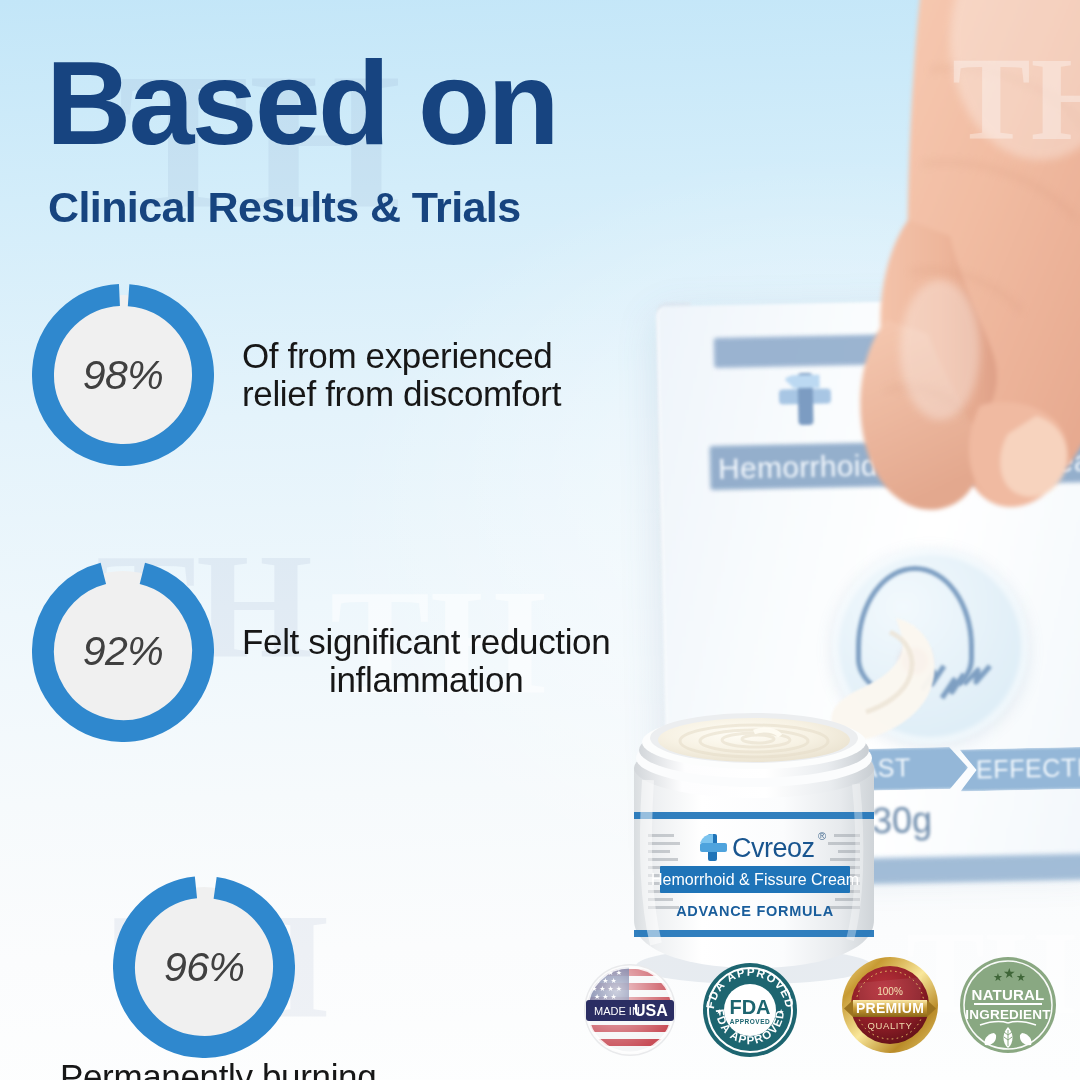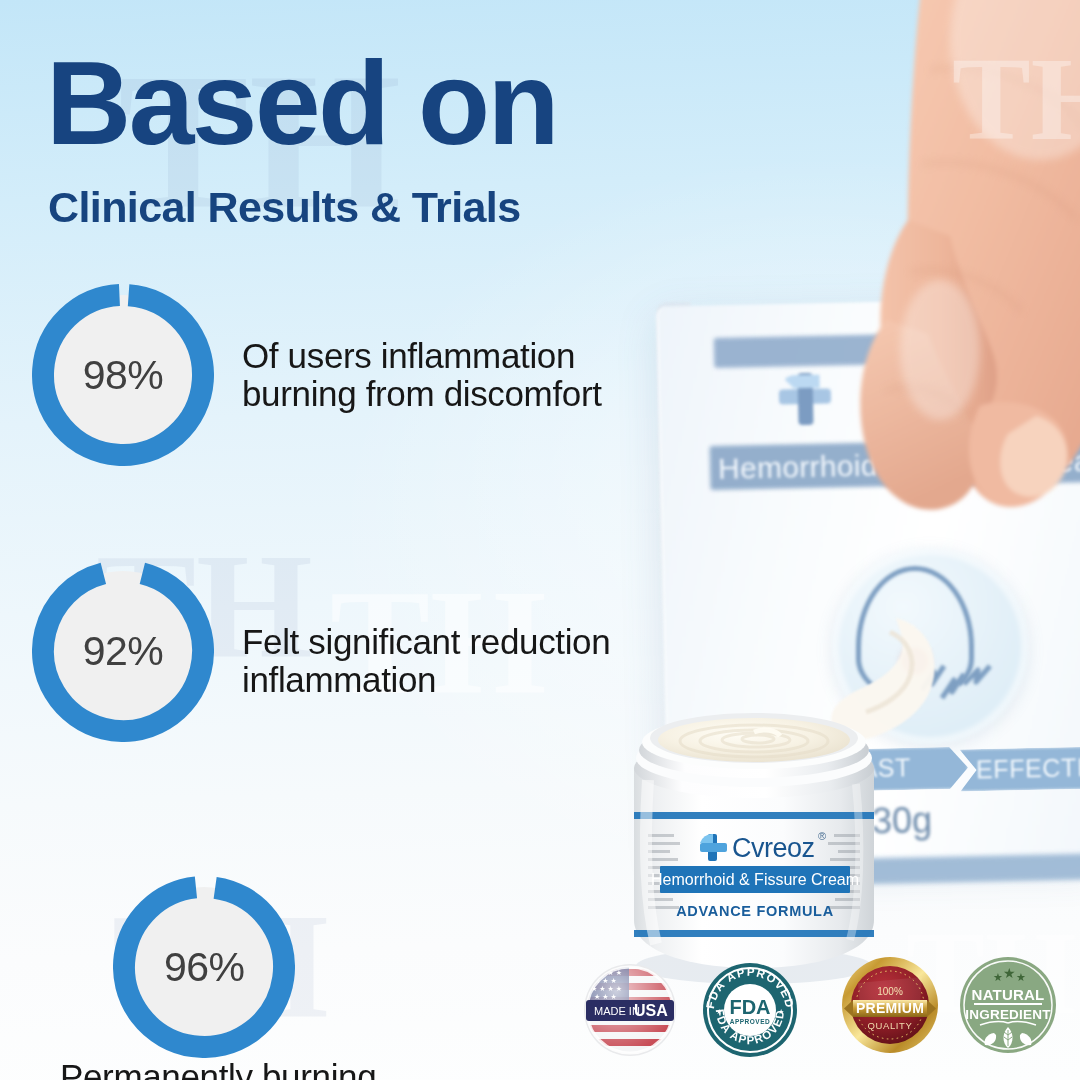--- a/index.html
+++ b/index.html
@@ -106,29 +106,29 @@
   }
   #subtitle{
     position:absolute;left:48px;top:186px;
     font-size:43px;font-weight:700;color:#17447f;letter-spacing:-.6px;
     line-height:1;white-space:nowrap;
   }
 
   
   .statRow{position:absolute;left:32px;display:flex;align-items:center;}
   #row0{top:284px;}
-  #row1{top:560px;}
+  #row1{top:560px;text-align:center;}
   #row2{top:876px;flex-direction:column;}
 
   .donutWrap{position:relative;width:182px;height:182px;flex:0 0 182px;}
   .donutWrap svg{position:absolute;left:0;top:0;width:182px;height:182px;}
   .donutLbl{
     position:absolute;left:0;top:0;width:182px;height:182px;
     display:flex;align-items:center;justify-content:center;
-    font-size:41px;color:#404040;letter-spacing:-.5px;
+    font-size:41px;color:#404040;letter-spacing:-.5px;font-style:italic;
   }
   .statTxt{
     margin-left:28px;font-size:35px;line-height:38px;color:#171717;
     letter-spacing:-.35px;max-width:420px;
   }
   #row1 .statTxt{max-width:430px;margin-top:20px;}
 </style>
 </head>
 <body>
 
@@ -316,22 +316,22 @@
 
   <div class="statRow" id="row0">
     <div class="donutWrap">
       <svg viewBox="0 0 182 182">
         <circle cx="91" cy="91" r="80" fill="#f0f0f0"></circle>
         <circle class="ring" cx="91" cy="91" r="80" fill="none" stroke="#2f88ce" stroke-width="22" transform="rotate(-86 91 91)" stroke-dasharray="492.60172808287956 10.053096491487338"></circle>
       </svg>
       <div class="donutLbl">98%</div>
     </div>
     <div class="statTxt">
-      <div>Of users inflammation</div>
-      <div>burning from discomfort</div>
+      <div>Of from experienced</div>
+      <div>relief from discomfort</div>
     </div>
   </div>
 
   <div class="statRow" id="row1">
     <div class="donutWrap">
       <svg viewBox="0 0 182 182">
         <circle cx="91" cy="91" r="80" fill="#f0f0f0"></circle>
         <circle class="ring" cx="91" cy="91" r="80" fill="none" stroke="#2f88ce" stroke-width="22" transform="rotate(-76 91 91)" stroke-dasharray="462.4424386084176 40.212385965949295"></circle>
       </svg>
       <div class="donutLbl">92%</div>

